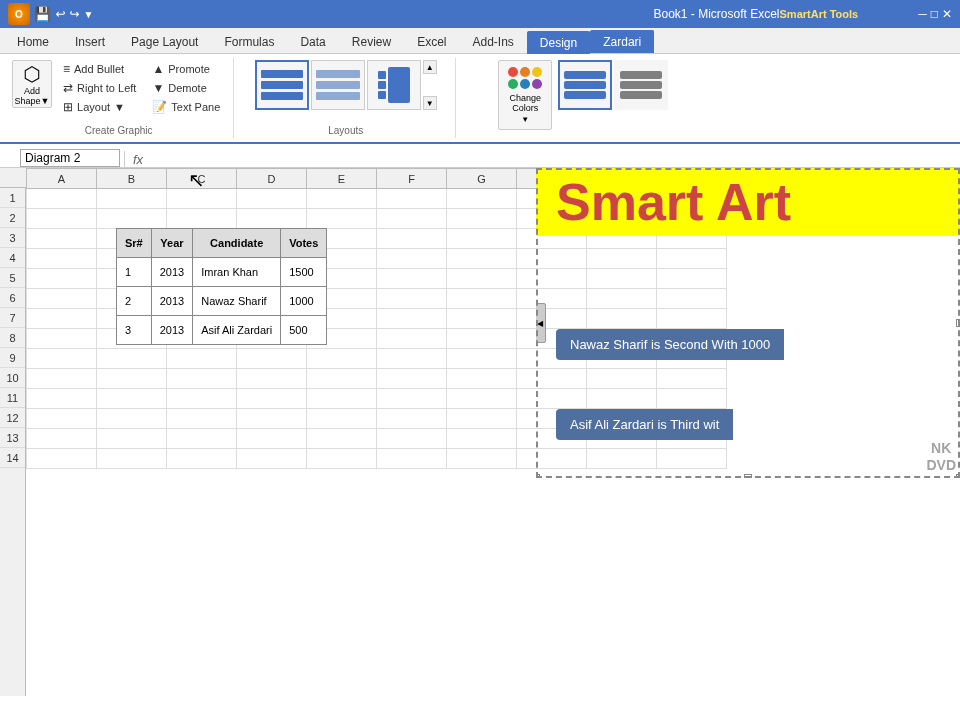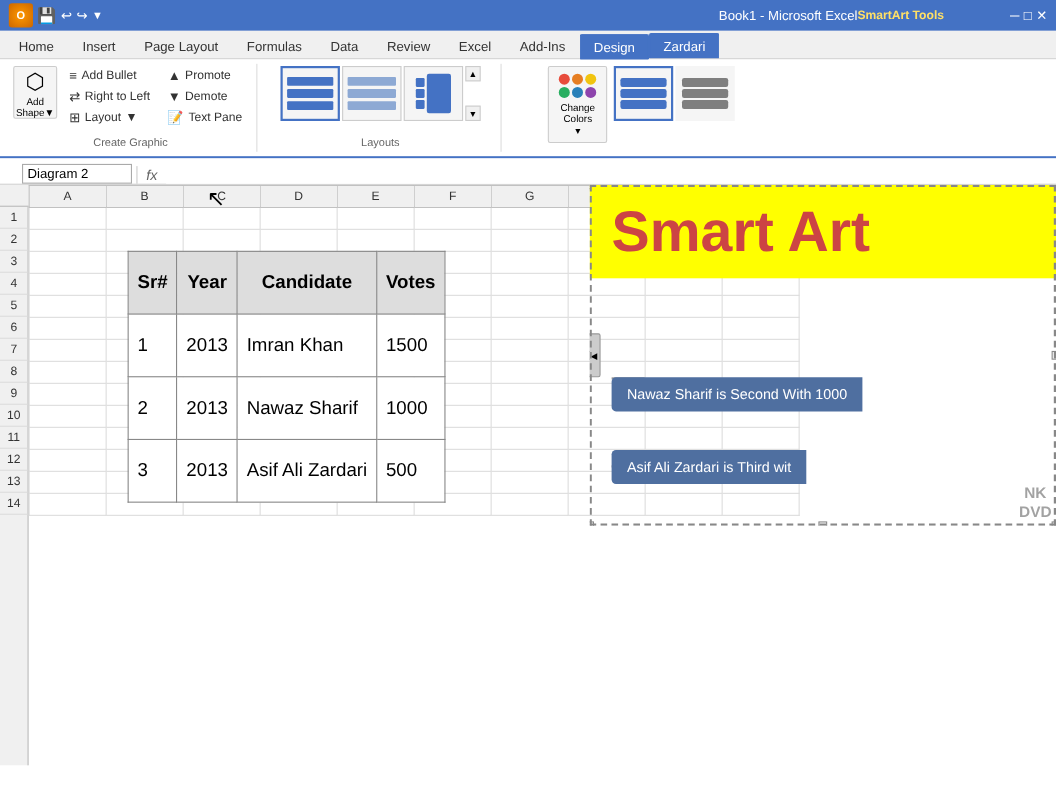--- a/index.html
+++ b/index.html
@@ -275,22 +275,22 @@
     
     .data-table-overlay {
       position: absolute;
       top: 60px;
       left: 90px;
       border-collapse: collapse;
       z-index: 3;
     }
     .data-table-overlay th, .data-table-overlay td {
       border: 1px solid #888;
-      padding: 18px 8px;
-      font-size: 17px;
+      padding: 8px 8px;
+      font-size: 11px;
       background: #fff;
     }
     .data-table-overlay th {
       background: #ddd;
       font-weight: bold;
     }
 
     
     #smartart-overlay {
       position: absolute;
@@ -302,21 +302,21 @@
       overflow: hidden;
     }
 
     
     #smartart-header {
       background: #ffff00;
       position: absolute;
       top: 0;
       left: 0;
       right: 0;
-      height: 85px;
+      height: 68px;
       display: flex;
       align-items: center;
       padding-left: 20px;
     }
     #smartart-header-text {
       font-size: 52px;
       font-weight: bold;
       color: #c44;
       font-family: Arial Black, Arial, sans-serif;
     }
@@ -772,21 +772,21 @@
           <div class="sa-handle" style="bottom:-4px;left:50%;transform:translateX(-50%);"></div>
           <div class="sa-handle" style="bottom:-4px;right:-4px;"></div>
 
           <div id="smartart-header">
             <span id="smartart-header-text">Smart Art</span>
           </div>
 
           <div style="position:absolute;top:50%;left:-2px;transform:translateY(-50%);width:12px;height:40px;background:#ccc;border:1px solid #999;border-radius:2px;display:flex;align-items:center;justify-content:center;font-size:8px;cursor:pointer;">◀</div>
 
 
-          <div style="position:absolute;top:175px;left:20px;right:12px;display:flex;align-items:flex-start;gap:0;">
+          <div style="position:absolute;top:175px;left:20px;right:12px;display:flex;align-items:center;gap:0;">
             <div style="width:30px;height:2px;background:#999;flex-shrink:0;"></div>
             <div class="sa-item" style="flex:1;border-radius:4px 0 0 4px;">
               <span>Nawaz Sharif is Second With 1000</span>
             </div>
           </div>
 
           <div style="position:absolute;top:255px;left:20px;right:0;display:flex;align-items:center;gap:0;">
             <div style="width:30px;height:2px;background:#999;flex-shrink:0;"></div>
             <div class="sa-item" style="flex:1;border-radius:4px 0 0 4px;">
               <span>Asif Ali Zardari is Third wit</span>

